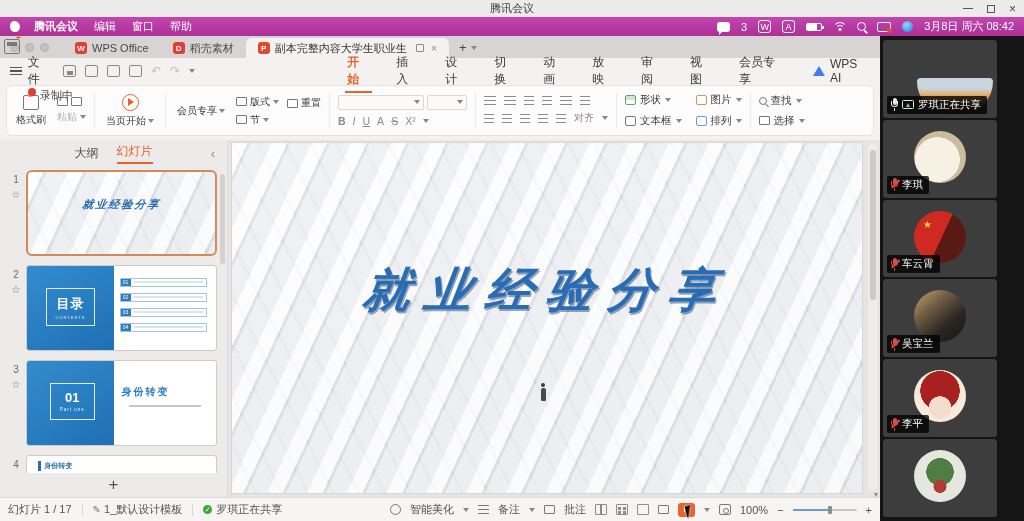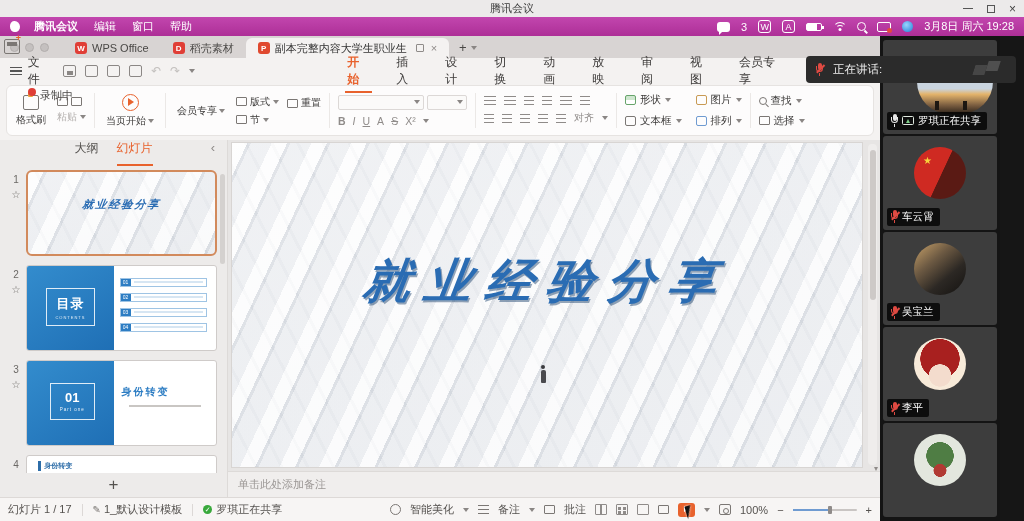--- a/index.html
+++ b/index.html
@@ -100,21 +100,21 @@
   .findg { display:flex; flex-direction:column; justify-content:center; gap:6px; font-size:10.5px; color:#3c3a39; }
   .mag2 { width:8px; height:8px; border:1.4px solid #7b7774; border-radius:50%; position:relative; display:inline-block; }
   .mag2::after { content:""; position:absolute; right:-3px; bottom:-3px; width:4px; height:1.4px; background:#7b7774; transform:rotate(45deg); }
 
   .recbadge { position:absolute; left:28px; top:52px; display:flex; align-items:flex-start; gap:4px; font-size:11px; color:#4a4846; z-index:6; }
   .recdot { width:8px; height:8px; border-radius:50%; background:#e03e36; }
 
   
   .wbody { flex:1; display:flex; min-height:0; }
   .panel { width:228px; background:#edebea; border-right:1px solid #dddad8; display:flex; flex-direction:column; }
-  .phead { height:26px; display:flex; justify-content:center; gap:18px; font-size:12px; color:#55524f; position:relative; }
+  .phead { height:26px; display:flex; align-items:center; justify-content:center; gap:18px; font-size:12px; color:#55524f; position:relative; }
   .ptab.active { color:#e8622d; border-bottom:2px solid #e8622d; padding-bottom:2px; }
   .pcollapse { position:absolute; right:12px; color:#8f8b89; font-size:13px; }
   .plist { flex:1; overflow:hidden; position:relative; padding:4px 0 0 0; }
   .thumbrow { display:flex; margin:0 10px 9px 6px; }
   .tnum { width:20px; font-size:10px; color:#6b6865; text-align:center; padding-top:2px; line-height:1.5; }
   .thumb { flex:1; height:86px; background:#fff; border:1px solid #cfcbc9; border-radius:3px; position:relative; overflow:hidden; }
   .thumbrow.sel .thumb { border:2px solid #d28a5c; border-radius:6px; }
   .pscroll { position:absolute; right:2px; top:8px; width:5px; height:90px; background:#d4d1cf; border-radius:3px; }
   .maze-bg { background:
       repeating-linear-gradient(115deg, rgba(255,255,255,.75) 0 14px, rgba(206,211,218,.55) 14px 17px, rgba(236,238,241,.7) 17px 36px),
@@ -229,21 +229,21 @@
       <span class="badge-sq">A</span>
       <span class="batt"></span>
       <span class="wifi">
           <i></i>
           <i></i>
           <i></i>
         </span>
       <span class="mag"></span>
       <span class="scr"></span>
       <span class="bluedot"></span>
-      <span class="mb-date">3月8日 周六 19:28</span>
+      <span class="mb-date">3月8日 周六 08:42</span>
     </div>
   </div>
 
   <div class="wps">
 
     <div class="tabbar">
       <div class="tlights">
         <span class="tl"></span>
         <span class="tl"></span>
         <span class="tl"></span>
@@ -516,23 +516,20 @@
       <div class="editor">
         <div class="canvas">
           <div class="slide maze-bg">
             <div class="slide-title">就业经验分享</div>
             <div class="person"></div>
           </div>
           <div class="vscroll">
               <span class="vthumb"></span>
             </div>
           <div class="varrow">▾</div>
-        </div>
-        <div class="notesbar">
-          <span>单击此处添加备注</span>
         </div>
       </div>
     </div>
 
     <div class="statusbar">
       <span>幻灯片 1 / 17</span>
       <span class="sb-sep"></span>
       <span class="pen">✎</span>
       <span>1_默认设计模板</span>
       <span class="sb-sep"></span>
@@ -558,44 +555,46 @@
         <span>−</span>
         <span class="zoomtrack">
             <span class="zoomfill"></span>
             <span class="zoomknob"></span>
           </span>
         <span>+</span>
       </div>
     </div>
   </div>
 
-  <div class="speakbar">
-    <span class="micx red">
-        <span class="cap"></span>
-        <span class="arc"></span>
-        <span class="stem"></span>
-      </span>
-    <span>正在讲话:</span>
-    <span class="wm"></span>
-  </div>
 
   <div class="sidebar">
     <div class="tile">
       <div class="vthumb1"></div>
       <div class="namechip">
         <span class="micx">
             <span class="cap"></span>
             <span class="arc"></span>
             <span class="stem"></span>
           </span>
         <span class="shr"></span>
         <span>罗琪正在共享</span>
       </div>
     </div>
     <div class="tile">
+      <div class="avat av-bunny"></div>
+      <div class="namechip">
+        <span class="micx red">
+            <span class="cap"></span>
+            <span class="arc"></span>
+            <span class="stem"></span>
+          </span>
+        <span>李琪</span>
+      </div>
+    </div>
+    <div class="tile">
       <div class="avat av-flag">
           <span class="star">★</span>
         </div>
       <div class="namechip">
         <span class="micx red">
             <span class="cap"></span>
             <span class="arc"></span>
             <span class="stem"></span>
           </span>
         <span>车云霄</span>

